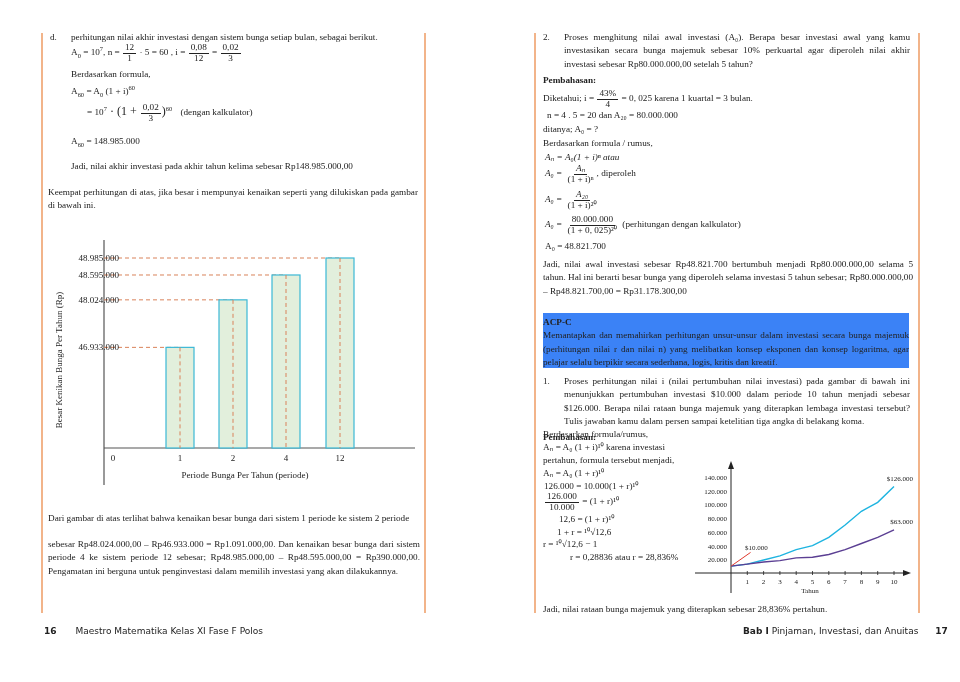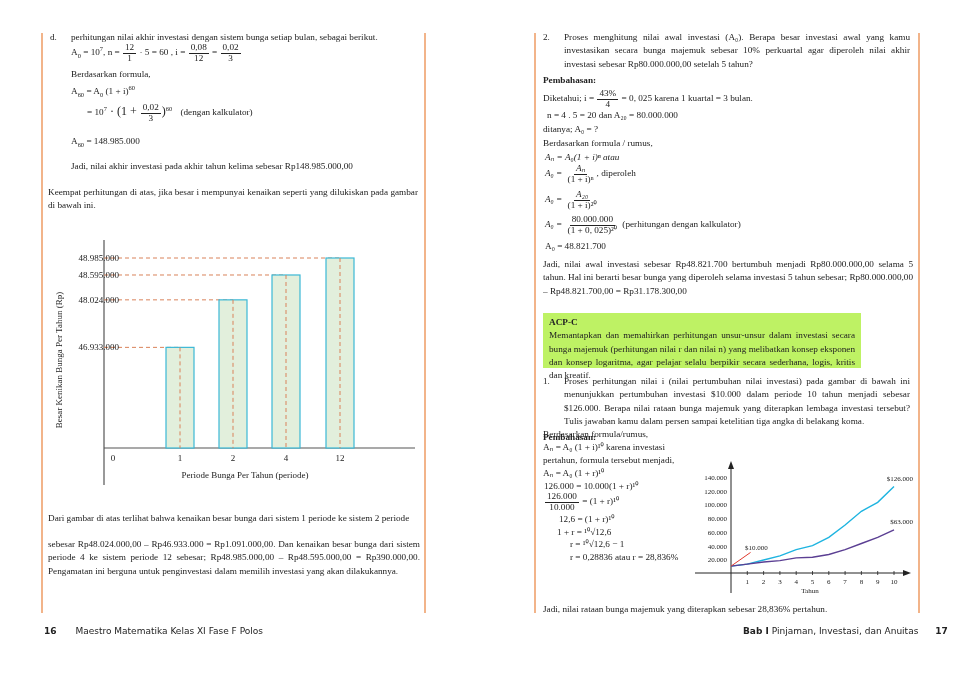--- a/index.html
+++ b/index.html
@@ -8,21 +8,21 @@
   .page-line { position:absolute; top:33px; height:580px; width:1.5px; background:#f2b48a; }
   .abs { position:absolute; }
   .para { position:absolute; text-align:justify; }
   .math { font-family:"Liberation Serif", serif; }
   .frac { display:inline-flex; flex-direction:column; align-items:center; vertical-align:middle; line-height:1.05; margin:0 1px; }
   .frac .num { border-bottom:0.8px solid #222; padding:0 2px; }
   .frac .den { padding:0 2px; }
   sub, sup { font-size:0.7em; line-height:0; }
   .bold { font-weight:bold; }
   .footer { position:absolute; top:625px; font-family:"DejaVu Sans", sans-serif; font-size:9px; color:#222; }
-  .acp { position:absolute; left:543px; top:313px; width:318px; height:55px; background:#bef264; padding:3px 6px; box-sizing:border-box; }
+  .acp { position:absolute; left:543px; top:313px; width:366px; height:55px; background:#3b82f6; padding:3px 0; box-sizing:border-box; }
   svg text { font-family:"Liberation Serif", serif; }
 </style>
 </head>
 <body>
 
 <div class="page-line" style="left:41px;"></div>
 <div class="page-line" style="left:424px;"></div>
 <div class="page-line" style="left:534px;"></div>
 <div class="page-line" style="left:918px;"></div>
 
@@ -156,21 +156,21 @@
     <div style="text-align:justify;">Aₙ = A₀ (1 + i)¹⁰ karena investasi</div>
     <div>pertahun, formula tersebut menjadi,</div>
     <div>Aₙ = A₀ (1 + r)¹⁰</div>
     <div style="margin-left:1px;">126.000 = 10.000(1 + r)¹⁰</div>
     <div style="margin-left:1px;"><span class="frac">
           <span class="num">126.000</span>
           <span class="den">10.000</span>
         </span><span> = (1 + r)¹⁰</span></div>
     <div style="margin-left:16px;">12,6 = (1 + r)¹⁰</div>
     <div style="margin-left:14px;">1 + r = ¹⁰√12,6</div>
-    <div style="margin-left:27px;">r = ¹⁰√12,6 − 1</div>
+    <div style="">r = ¹⁰√12,6 − 1</div>
     <div style="margin-left:27px;white-space:nowrap;">r = 0,28836 atau r = 28,836%</div>
   </div>
 
   <svg id="line-chart" class="abs" style="left:695px;top:455px;" width="225" height="145">
       <line x1="0" y1="118" x2="212" y2="118" stroke="#222" stroke-width="1"></line>
       <polygon points="216,118 208,115 208,121" fill="#222"></polygon>
       <line x1="36" y1="10" x2="36" y2="138" stroke="#222" stroke-width="1"></line>
       <polygon points="36,6 33,14 39,14" fill="#222"></polygon>
       <text x="32" y="107.28571428571429" font-size="7" text-anchor="end" fill="#222">20.000</text>
       <text x="32" y="93.57142857142857" font-size="7" text-anchor="end" fill="#222">40.000</text>

